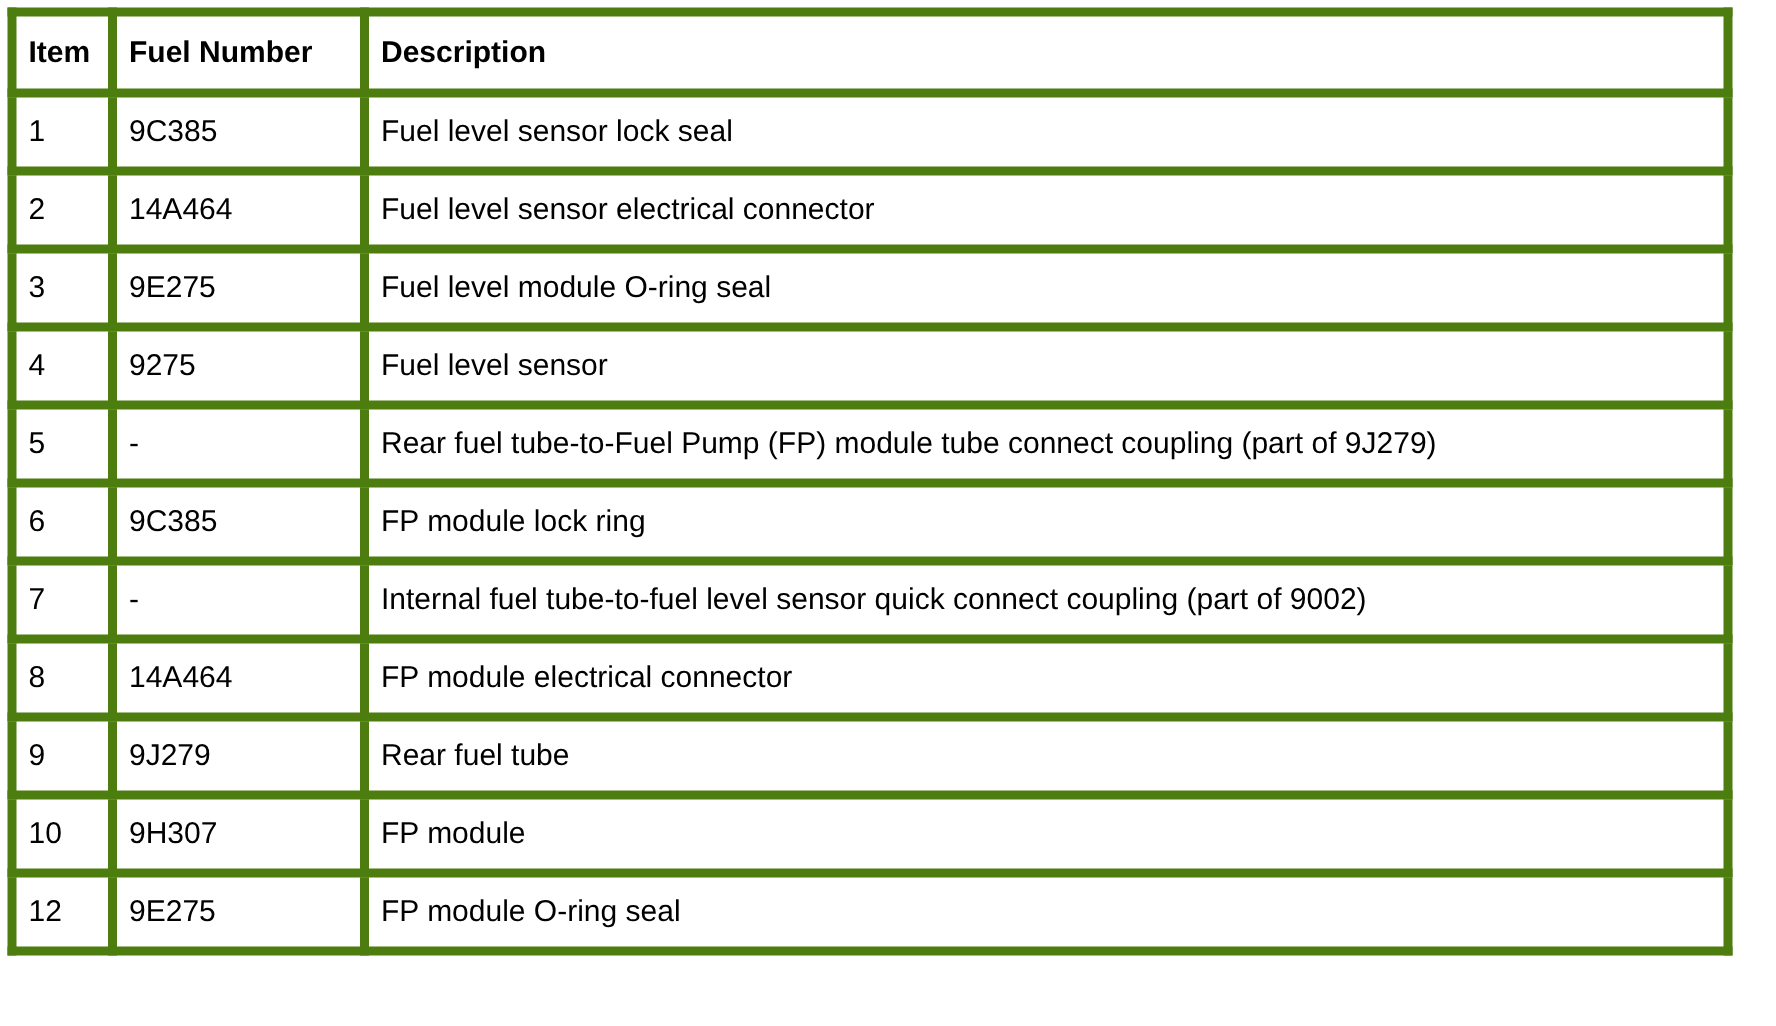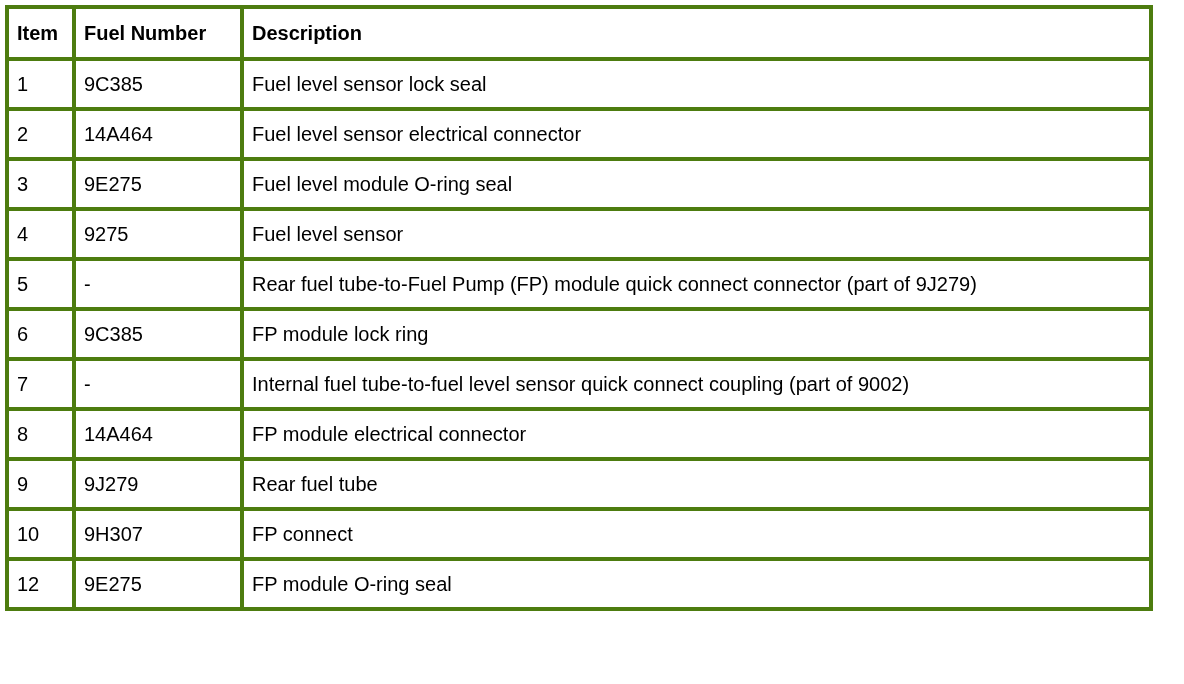--- a/index.html
+++ b/index.html
@@ -34,21 +34,21 @@
     background: #ffffff;
     border: 3px solid #000000;
   }
 
   .parts-table col.col-item   { width: 67px;  }
   .parts-table col.col-part   { width: 168px; }
   .parts-table col.col-desc   { width: 909px; }
 
   .parts-table th,
   .parts-table td {
-    border: 4px solid #4d7c0f;
+    border: 6px solid #4d7c0f;
     padding: 0 8px;
     height: 46px;
     vertical-align: middle;
     font-size: 20px;
     line-height: 1.15;
     white-space: nowrap;
     overflow: hidden;
     background: #ffffff;
     margin-left: 20px;
   }
@@ -110,21 +110,21 @@
           <td class="cell-desc">Fuel level module O-ring seal</td>
         </tr>
         <tr>
           <td class="cell-item">4</td>
           <td class="cell-part">9275</td>
           <td class="cell-desc">Fuel level sensor</td>
         </tr>
         <tr>
           <td class="cell-item">5</td>
           <td class="cell-part">-</td>
-          <td class="cell-desc">Rear fuel tube-to-Fuel Pump (FP) module quick connect connector (part of 9J279)</td>
+          <td class="cell-desc">Rear fuel tube-to-Fuel Pump (FP) module tube connect coupling (part of 9J279)</td>
         </tr>
         <tr>
           <td class="cell-item">6</td>
           <td class="cell-part">9C385</td>
           <td class="cell-desc">FP module lock ring</td>
         </tr>
         <tr>
           <td class="cell-item">7</td>
           <td class="cell-part">-</td>
           <td class="cell-desc">Internal fuel tube-to-fuel level sensor quick connect coupling (part of 9002)</td>
@@ -135,21 +135,21 @@
           <td class="cell-desc">FP module electrical connector</td>
         </tr>
         <tr>
           <td class="cell-item">9</td>
           <td class="cell-part">9J279</td>
           <td class="cell-desc">Rear fuel tube</td>
         </tr>
         <tr>
           <td class="cell-item">10</td>
           <td class="cell-part">9H307</td>
-          <td class="cell-desc">FP connect</td>
+          <td class="cell-desc">FP module</td>
         </tr>
         <tr>
           <td class="cell-item">12</td>
           <td class="cell-part">9E275</td>
           <td class="cell-desc">FP module O-ring seal</td>
         </tr>
       </tbody>
   </table>
 
 </div>

